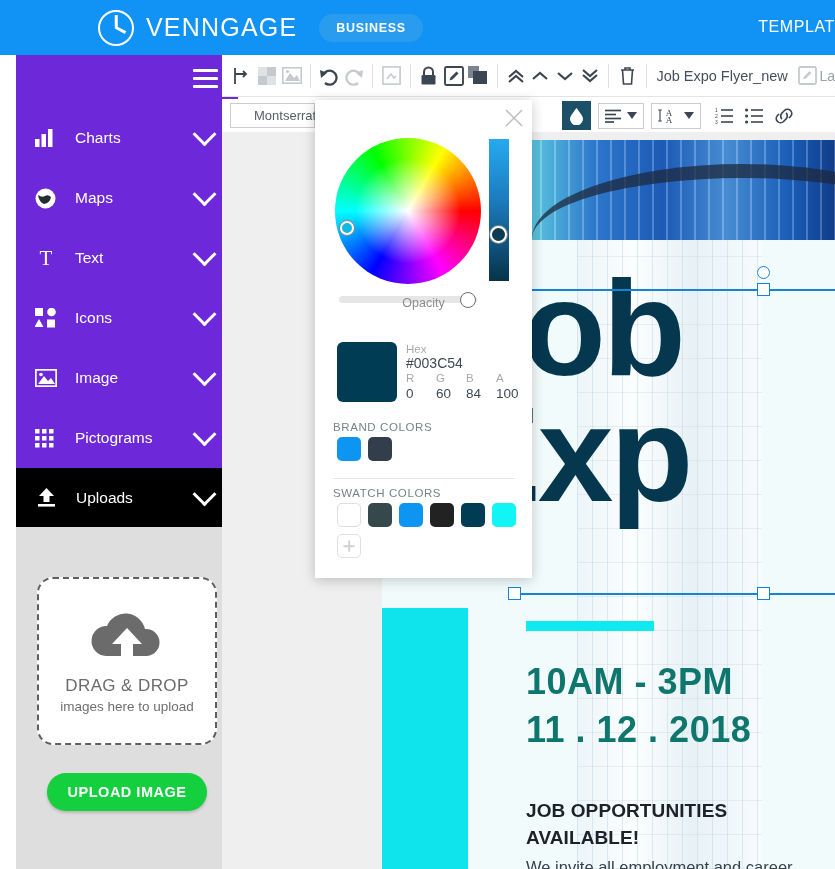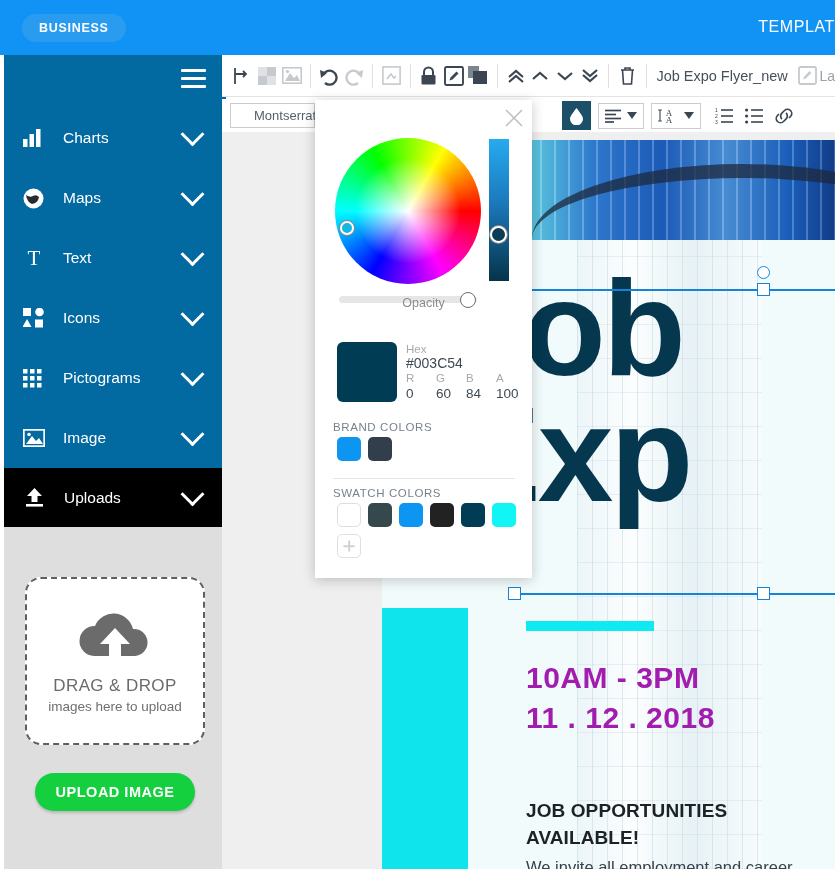--- a/index.html
+++ b/index.html
@@ -38,22 +38,22 @@
     border-radius: 16px; padding: 7px 17px; font-size: 12.5px;
     letter-spacing: 0.7px; font-weight: 600;
   }
   .tmpl-link {
     position: absolute; right: 0px; top: 18px; color: #ffffff;
     font-size: 16px; letter-spacing: 0.6px; white-space: nowrap;
   }
 
   
   .sidebar {
-    position: absolute; left: 4px; top: 55px; width: 222px; height: 814px;
-    background: #0369a1;
+    position: absolute; left: 16px; top: 55px; width: 222px; height: 814px;
+    background: #6d28d9;
   }
   .hamburger {
     position: absolute; right: 20px; top: 14px; width: 25px; height: 19px;
     cursor: pointer;
   }
   .hamburger i {
     display: block; height: 3.2px; background: #ffffff; margin-bottom: 4.6px;
     border-radius: 1px;
   }
   .nav { position: absolute; top: 53px; left: 0; width: 222px; }
@@ -169,22 +169,22 @@
   .headline {
     position: absolute; left: 68px; top: 125px; width: 420px;
     color: #05374f; font-size: 136px; line-height: 0.93;
     font-weight: 700; letter-spacing: -3px; white-space: nowrap;
     font-family: "Liberation Sans", sans-serif;
   }
   .cyan-rule {
     position: absolute; left: 144px; top: 481px; width: 128px; height: 10px; background: #0fe9f2;
   }
   .p-time {
-    position: absolute; left: 144px; top: 518px; color: #a21caf;
-    font-size: 30px; font-weight: 700; letter-spacing: 0.5px; line-height: 1.33;
+    position: absolute; left: 144px; top: 518px; color: #0f766e;
+    font-size: 36px; font-weight: 700; letter-spacing: 0.5px; line-height: 1.33;
   }
   .p-subhead {
     position: absolute; left: 144px; top: 658px; color: #1c2226;
     font-size: 19px; font-weight: 700; letter-spacing: 0.1px; line-height: 1.42;
     width: 300px;
   }
   .p-body {
     position: absolute; left: 144px; top: 716px; color: #37424b;
     font-size: 16.5px; line-height: 1.45; width: 320px;
   }
@@ -271,20 +271,24 @@
   }
   .sw-add::before { width: 11px; height: 1.6px; }
   .sw-add::after { width: 1.6px; height: 11px; }
 </style>
 </head>
 <body>
 
 <div class="app">
 
   <div class="topbar" style="background: rgb(17, 147, 245);">
+    <div class="brand-wrap">
+      <div class="venn-logo"></div>
+      <div class="brand-name">VENNGAGE</div>
+    </div>
     <div class="biz-pill">BUSINESS</div>
     <div class="tmpl-link">TEMPLAT</div>
   </div>
 
   <div class="sidebar">
     <div class="hamburger">
       <i></i>
         <i></i>
         <i></i>
     </div>
@@ -327,20 +331,32 @@
       <div class="nav-item">
         <span class="nav-ico">
           <svg width="21" height="20" viewBox="0 0 21 20">
               <rect x="0" y="0" width="8" height="8" fill="#fff"></rect>
               <circle cx="16.5" cy="4" r="4.3" fill="#fff"></circle>
               <polygon points="4,11 8.5,19 -0.5,19" fill="#fff"></polygon>
               <rect x="12" y="11.5" width="8" height="8" fill="#fff"></rect>
             </svg>
         </span>
         <span class="nav-label">Icons</span>
+        <span class="chev"></span>
+      </div>
+
+      <div class="nav-item">
+        <span class="nav-ico">
+          <svg width="22" height="18" viewBox="0 0 22 18">
+              <rect x="0.8" y="0.8" width="20.4" height="16.4" fill="none" stroke="#fff" stroke-width="1.8"></rect>
+              <circle cx="6" cy="5.5" r="1.8" fill="#fff"></circle>
+              <polygon points="3,15 9,7 13,12 16,9 20,15" fill="#fff"></polygon>
+            </svg>
+        </span>
+        <span class="nav-label">Image</span>
         <span class="chev"></span>
       </div>
 
       <div class="nav-item">
         <span class="nav-ico">
           <svg width="19" height="19" viewBox="0 0 19 19">
             <g fill="#fff">
               <rect x="0" y="0" width="4.5" height="4.5"></rect>
                 <rect x="7" y="0" width="4.5" height="4.5"></rect>
                 <rect x="14" y="0" width="4.5" height="4.5"></rect>
@@ -350,32 +366,20 @@
               <rect x="0" y="14" width="4.5" height="4.5"></rect>
                 <rect x="7" y="14" width="4.5" height="4.5"></rect>
                 <rect x="14" y="14" width="4.5" height="4.5"></rect>
             </g>
           </svg>
         </span>
         <span class="nav-label">Pictograms</span>
         <span class="chev"></span>
       </div>
 
-      <div class="nav-item">
-        <span class="nav-ico">
-          <svg width="22" height="18" viewBox="0 0 22 18">
-              <rect x="0.8" y="0.8" width="20.4" height="16.4" fill="none" stroke="#fff" stroke-width="1.8"></rect>
-              <circle cx="6" cy="5.5" r="1.8" fill="#fff"></circle>
-              <polygon points="3,15 9,7 13,12 16,9 20,15" fill="#fff"></polygon>
-            </svg>
-        </span>
-        <span class="nav-label">Image</span>
-        <span class="chev"></span>
-      </div>
-
       <div class="nav-item active">
         <span class="nav-ico">
           <svg width="21" height="20" viewBox="0 0 21 20">
               <polygon points="10.5,0 18,8 13.5,8 13.5,14 7.5,14 7.5,8 3,8" fill="#fff"></polygon>
               <rect x="2" y="16" width="17" height="2.6" fill="#fff"></rect>
             </svg>
         </span>
         <span class="nav-label">Uploads</span>
         <span class="chev"></span>
       </div>

